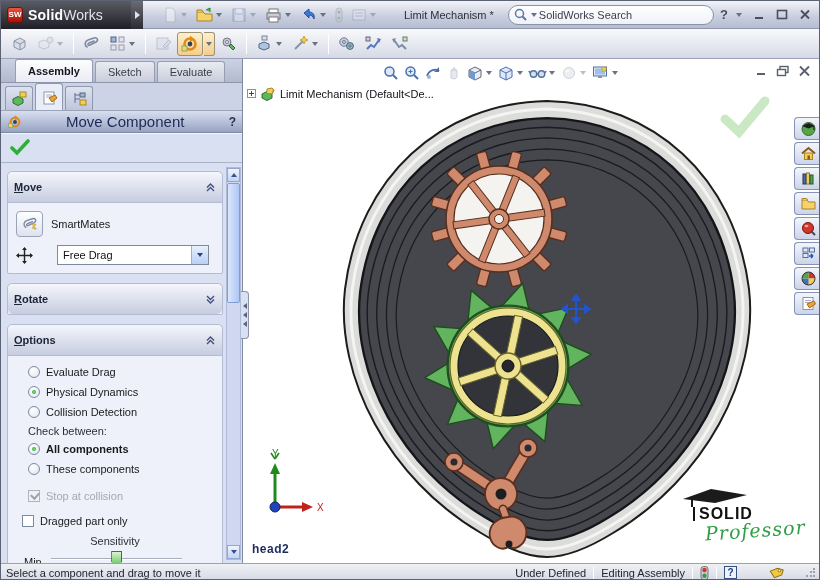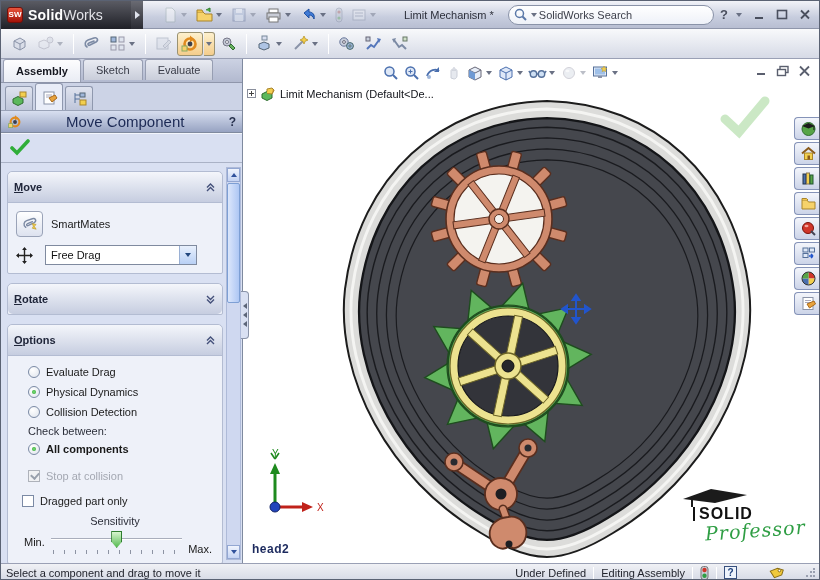--- a/index.html
+++ b/index.html
@@ -40,21 +40,21 @@
     display:flex; align-items:center; padding-left:6px; gap:1px; }
   .sep { width:1px; height:20px; background:#aab0c0; border-right:1px solid #fff; margin:0 4px; }
   .t2-btn { display:flex; align-items:center; height:24px; padding:0 2px; border-radius:3px; border:1px solid transparent; }
   .t2-btn.pressed { background:linear-gradient(#fdf0cd,#f4cd8c); border:1px solid #9a9272; }
   .t2-dd.pressed { background:linear-gradient(#fdf0cd,#f4cd8c); border:1px solid #9a9272; border-left:none; height:24px; display:flex; align-items:center; border-radius:0 3px 3px 0;}
 
   
   .main { position:absolute; left:0; top:58px; width:820px; height:504px; display:flex; }
   .panel { width:242px; height:504px; background:#d9e0f2; border-right:1px solid #7f8a9f; position:relative; }
 
-  .cmdtabs { height:24px; background:linear-gradient(#ccd2e3,#b2b9cf); display:flex; padding-left:2px; gap:2px; border-bottom:1px solid #8f96ab;}
+  .cmdtabs { height:24px; background:linear-gradient(#ccd2e3,#b2b9cf); display:flex; align-items:flex-end; padding-left:14px; gap:2px; border-bottom:1px solid #8f96ab;}
   .cmdtab { height:21px; padding:0 12px; display:flex; align-items:center; font-size:11px; color:#3a3d49;
     background:linear-gradient(#e9ebf2,#c9cdda); border:1px solid #979eb2; border-bottom:none; border-radius:3px 3px 0 0; }
   .cmdtab.active { background:linear-gradient(#fdfdfe,#e9ecf4); font-weight:bold; color:#14161f; height:23px; }
 
   .mgrtabs { height:28px; background:#ccd3e6; border-bottom:1px solid #9aa3b8; display:flex; align-items:flex-end; padding-left:4px; gap:2px; }
   .mgrtab { width:28px; height:24px; display:flex; align-items:center; justify-content:center;
     background:linear-gradient(#dfe3ef,#bfc6da); border:1px solid #8f98ae; border-bottom:none; border-radius:3px 3px 0 0; }
   .mgrtab.active { background:#e9edf8; height:27px; }
 
   .pm-header { height:22px; background:linear-gradient(#d8dff0,#97a3c2); display:flex; align-items:center; padding:0 6px; gap:5px; border-bottom:1px solid #7f8a9f;}
@@ -70,21 +70,21 @@
   .grp-head { height:20px; background:linear-gradient(#f4f6fb,#c6cde0); border-bottom:1px solid #b3bcd2;
      border-radius:5px 5px 0 0; display:flex; align-items:center; padding:15px 6px; }
   .grp-label { display:block; font-weight:bold; color:#20263a; font-size:11px; }
   .grp-label::first-letter { text-decoration:underline; }
   .chev { margin-left:auto; }
   .grp-body { padding:6px 6px 8px 6px;border-radius:19px; }
 
   .sm-row { display:flex; align-items:center; gap:8px; margin:2px 0 8px 2px; }
   .sq-btn { width:27px; height:26px; border:1px solid #9aa3b8; border-radius:4px;
     background:linear-gradient(#ffffff,#dde2ef); display:flex; align-items:center; justify-content:center; }
-  .drag-row { display:flex; align-items:center; gap:12px; margin-left:2px; }
+  .drag-row { display:flex; align-items:center; gap:24px; margin-left:2px; }
   .selectbox { width:152px; height:20px; border:1px solid #7f8a9f; background:#fff; display:flex; align-items:center; }
   .selectbox .sel-txt { flex:1; padding-left:5px; font-size:11px; color:#111; }
   .sel-dd { width:17px; height:18px; background:linear-gradient(#e8f0fd,#b9d0f5); border-left:1px solid #9ab0d4;
     display:flex; align-items:center; justify-content:center; }
   .sel-dd .caret{ border-top-color:#23477e; }
 
   .opt-row { display:flex; align-items:center; gap:6px; margin:3px 0 3px 14px; height:17px; }
   .radio { width:12px; height:12px; border-radius:50%; border:1px solid #7b8aa5; background:radial-gradient(circle at 35% 30%,#fff,#dfe4ec); position:relative; flex:0 0 auto;}
   .radio.sel::after { content:""; position:absolute; left:3px; top:3px; width:4px; height:4px; border-radius:50%;
     background:radial-gradient(#7fe07f,#1f9e1f); }
@@ -462,20 +462,24 @@
             </div>
           <div class="opt-row">
               <span class="radio"></span>
               <span>Collision Detection</span>
             </div>
 
           <div class="indent-lbl">Check between:</div>
           <div class="opt-row">
               <span class="radio sel"></span>
               <span style="font-weight:bold">All components</span>
+            </div>
+          <div class="opt-row">
+              <span class="radio"></span>
+              <span>These components</span>
             </div>
 
           <div class="opt-row" style="margin-top:10px;">
               <span class="checkbox disabled checked"></span>
               <span class="lbl-dis">Stop at collision</span>
             </div>
           <div class="opt-row" style="margin-top:8px; margin-left:8px;">
               <span class="checkbox"></span>
               <span>Dragged part only</span>
             </div>

